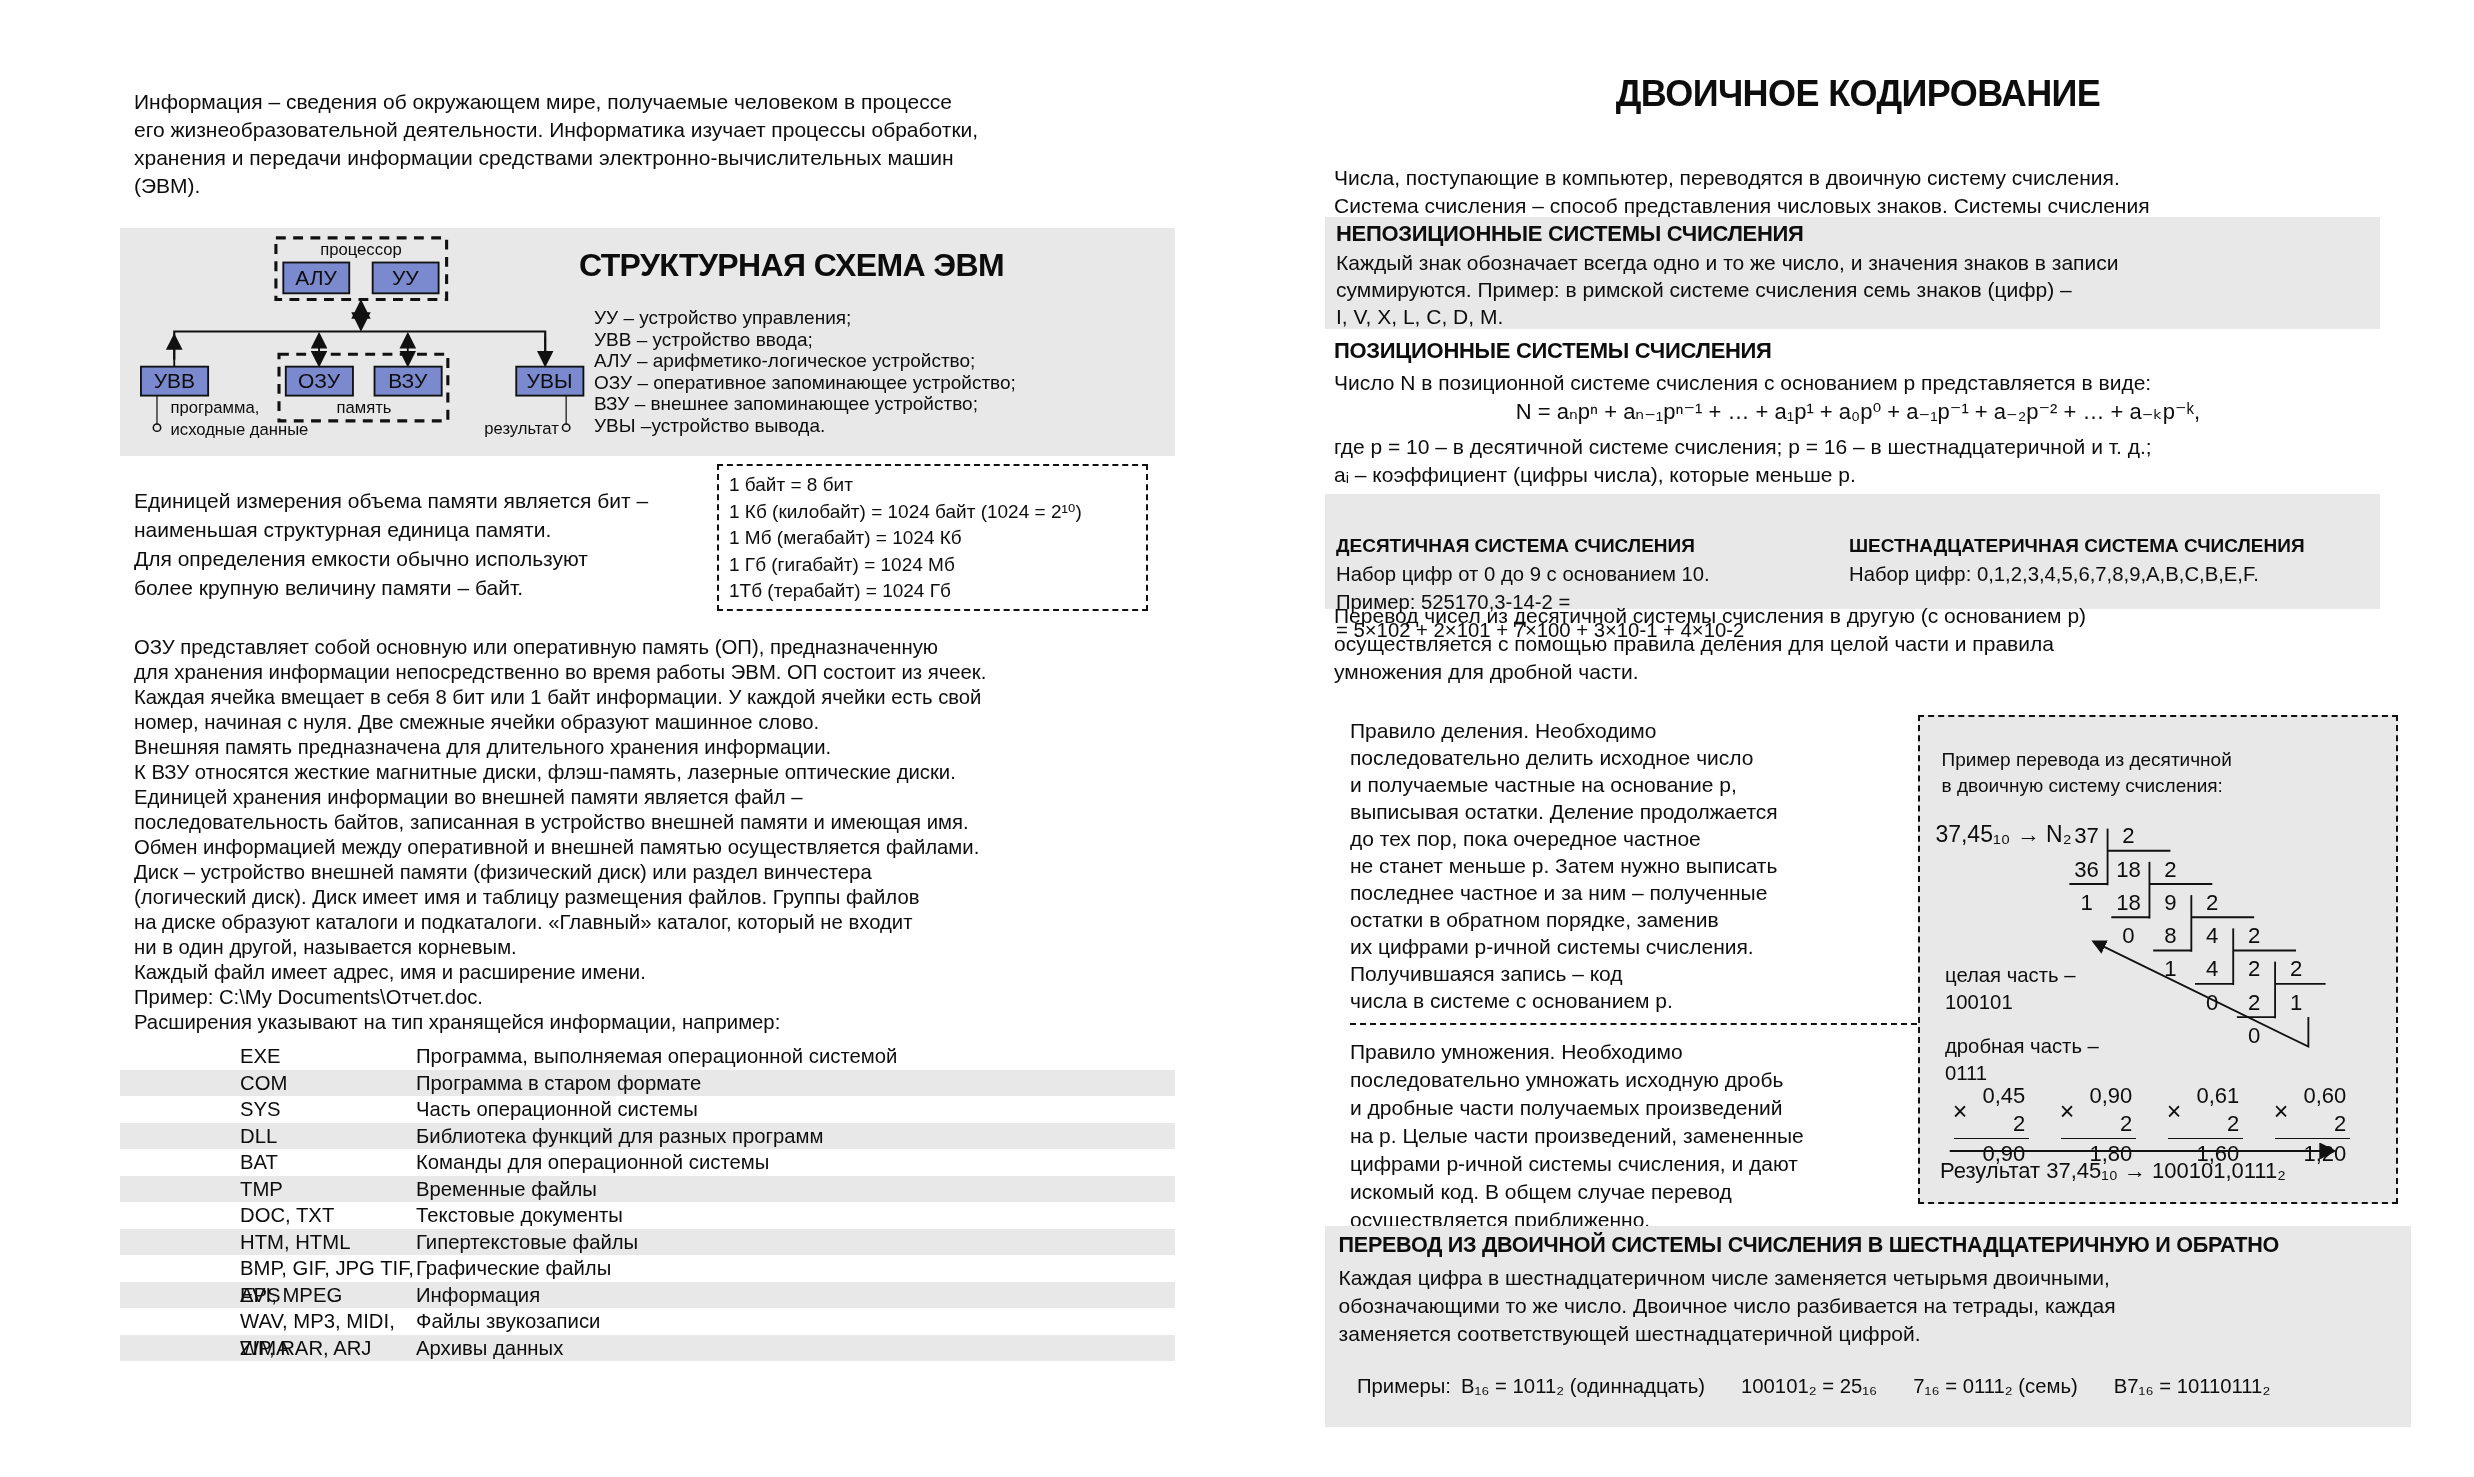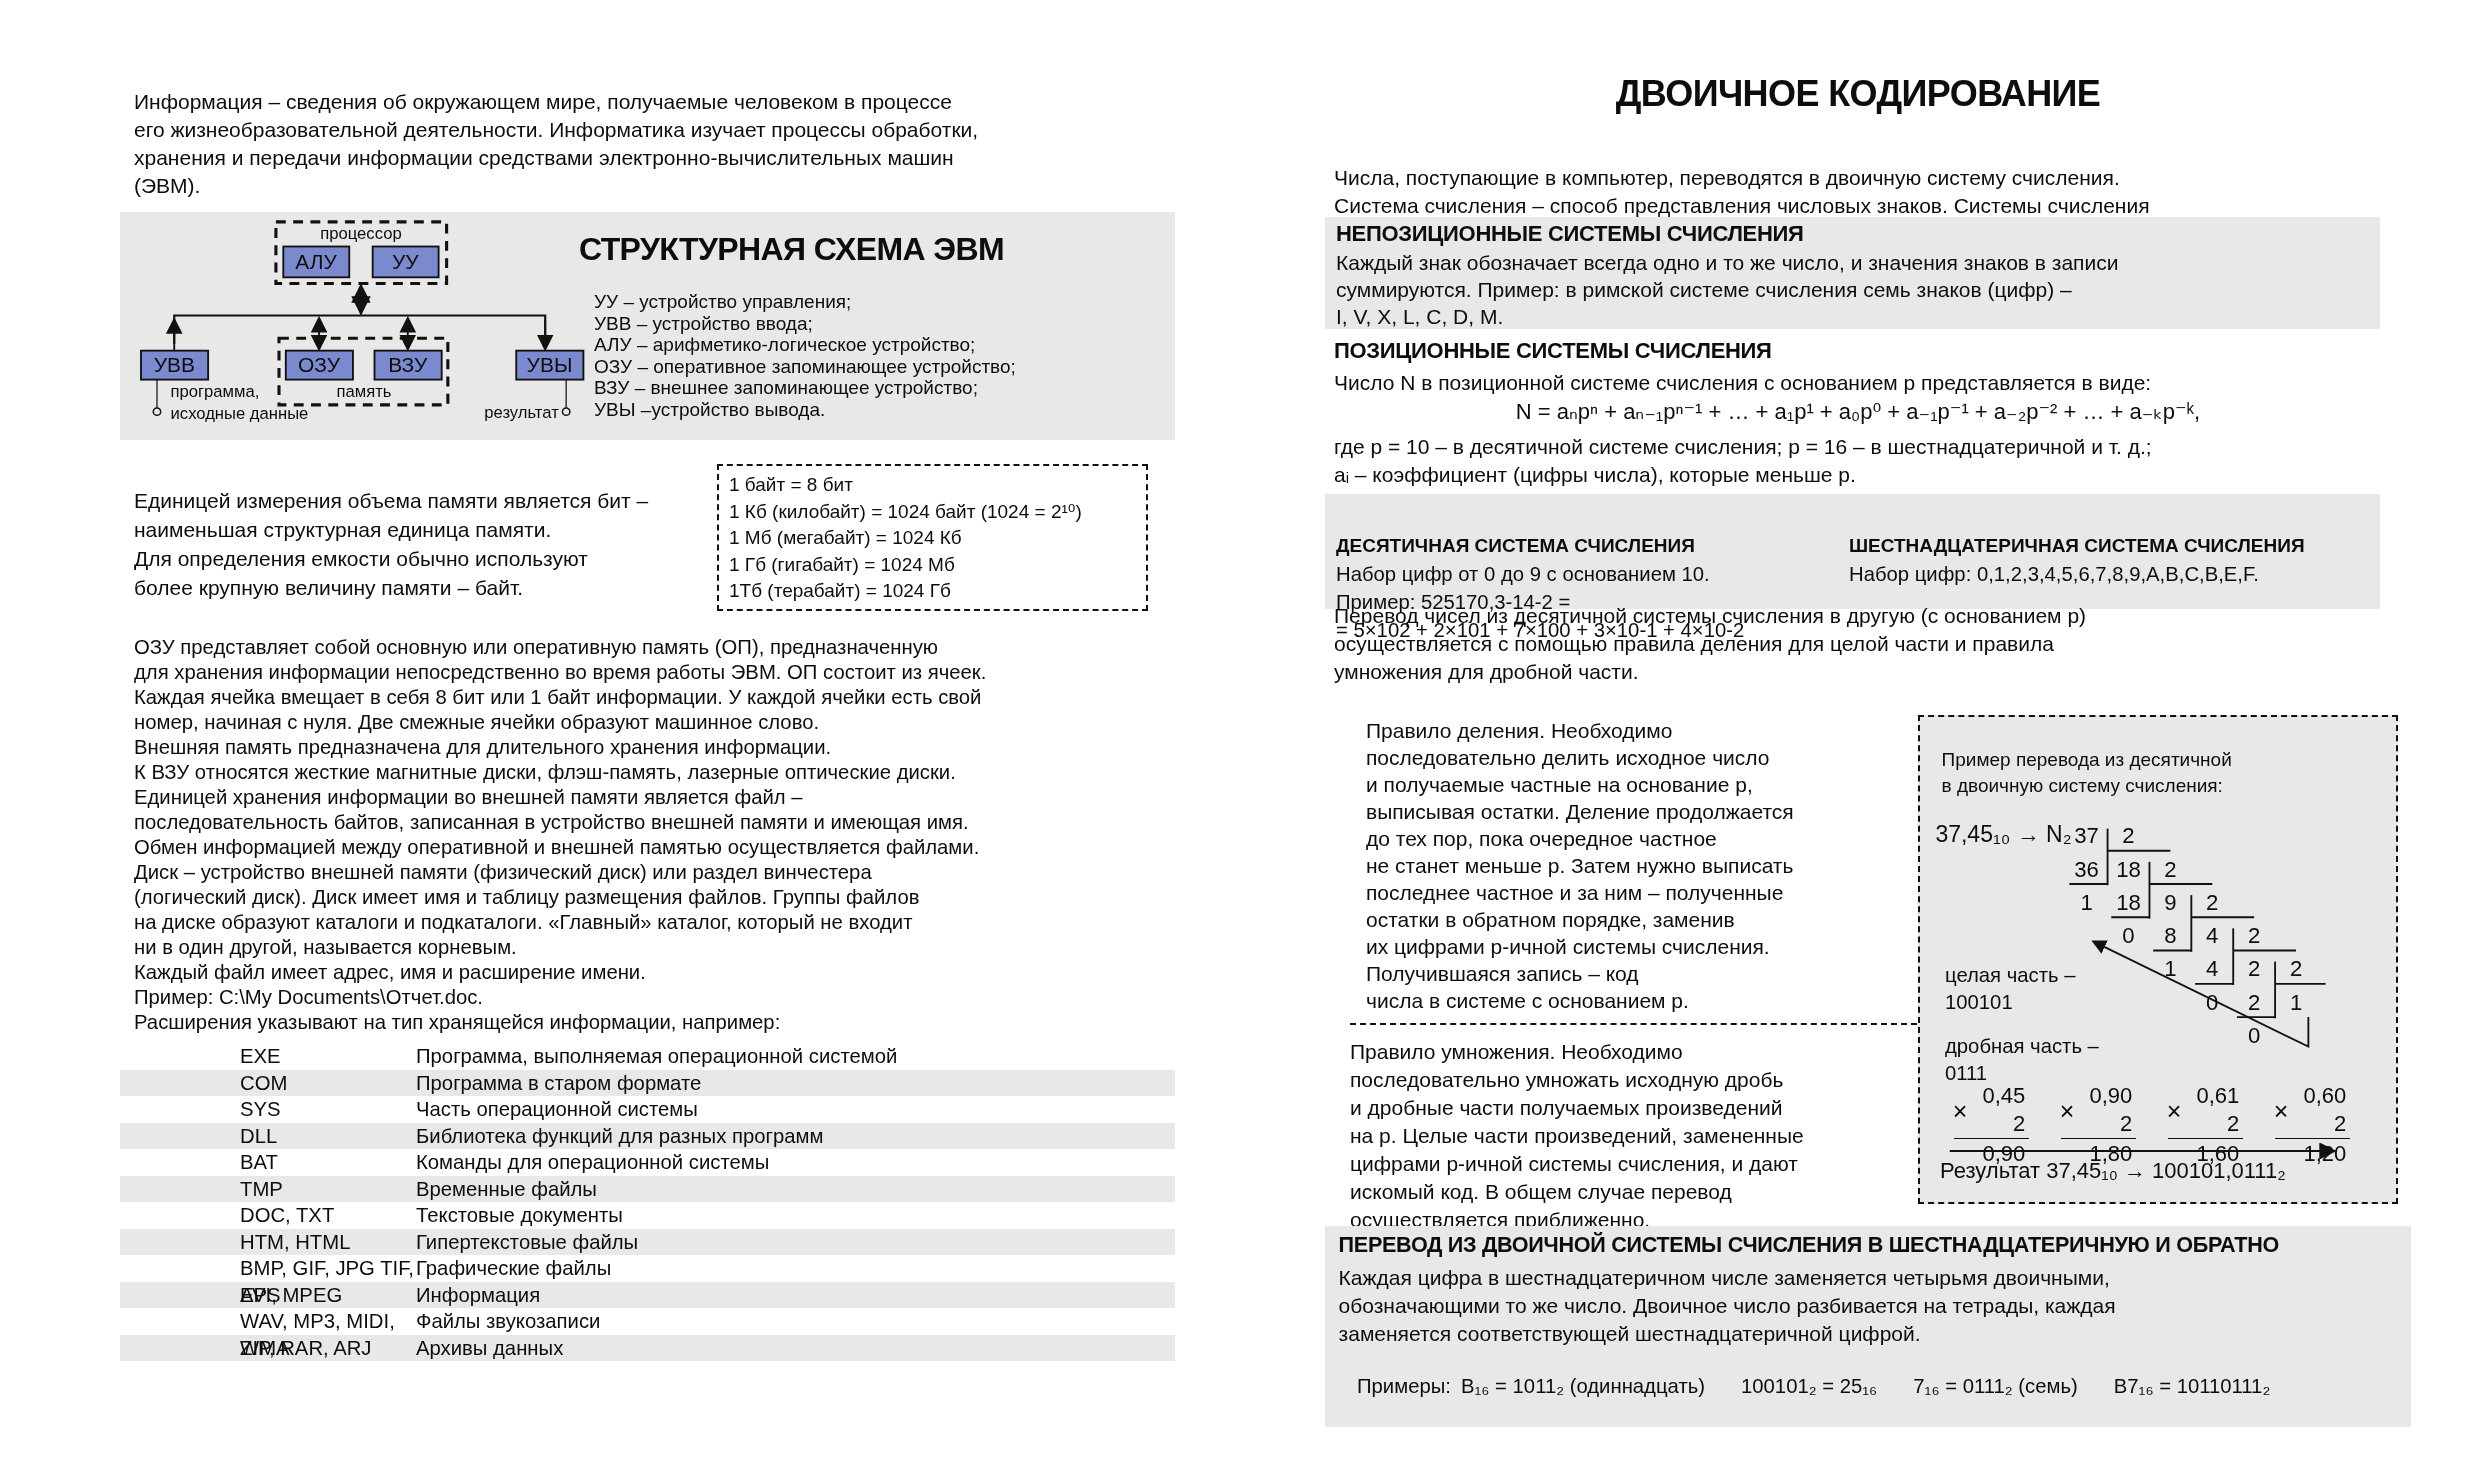--- a/index.html
+++ b/index.html
@@ -43,21 +43,21 @@
 </head>
 <body>
 
 <div class="page">
 
   <div class="para" style="left:134px;top:88px;width:1035px;">Информация  –  сведения об окружающем мире, получаемые человеком в процессе
 его жизнеобразовательной деятельности. Информатика изучает процессы обработки,
 хранения и передачи информации средствами электронно-вычислительных машин
 (ЭВМ).</div>
 
-  <div class="panel" style="left:120px;top:212px;width:1055px;height:228px;">
+  <div class="panel" style="left:120px;top:228px;width:1055px;height:228px;">
     <svg width="1055" height="228" viewBox="0 0 1712 370">
       <defs>
         <marker id="ah" viewBox="0 0 10 10" refX="8" refY="5" markerWidth="9" markerHeight="9" orient="auto-start-reverse">
           <path d="M0,0 L10,5 L0,10 z" fill="#111"></path>
         </marker>
       </defs>
 
       <rect x="253" y="16" width="277" height="100" fill="none" stroke="#111" stroke-width="5" stroke-dasharray="16 12"></rect>
       <text x="391" y="44" text-anchor="middle" font-size="27">процессор</text>
       <rect x="265" y="56" width="107" height="50" fill="#7b8ace" stroke="#111" stroke-width="3"></rect>
@@ -212,21 +212,21 @@
     <div class="sys-col" style="left:524px;width:524px;">
       <span class="sys-header">ШЕСТНАДЦАТЕРИЧНАЯ СИСТЕМА СЧИСЛЕНИЯ</span>
       <span>Набор цифр: 0,1,2,3,4,5,6,7,8,9,A,B,C,B,E,F.</span>
     </div>
   </div>
 
   <div class="para" style="left:1334px;top:602px;width:1054px;">Перевод чисел из десятичной системы счисления в другую (с основанием p)
 осуществляется с помощью правила деления для целой части и правила
 умножения для дробной части.</div>
 
-  <div class="para" style="left:1350px;top:717px;width:573px;line-height:27px;margin-left:16px;">Правило деления. Необходимо
+  <div class="para" style="left:1350px;top:717px;width:573px;line-height:27px;">Правило деления. Необходимо
 последовательно делить исходное число
 и получаемые частные на основание p,
 выписывая остатки. Деление продолжается
 до тех пор, пока очередное частное
 не станет меньше p. Затем нужно выписать
 последнее частное и за ним  –  полученные
 остатки в обратном порядке, заменив
 их цифрами p-ичной системы счисления.
 Получившаяся запись  –  код
 числа в системе с основанием p.</div>

